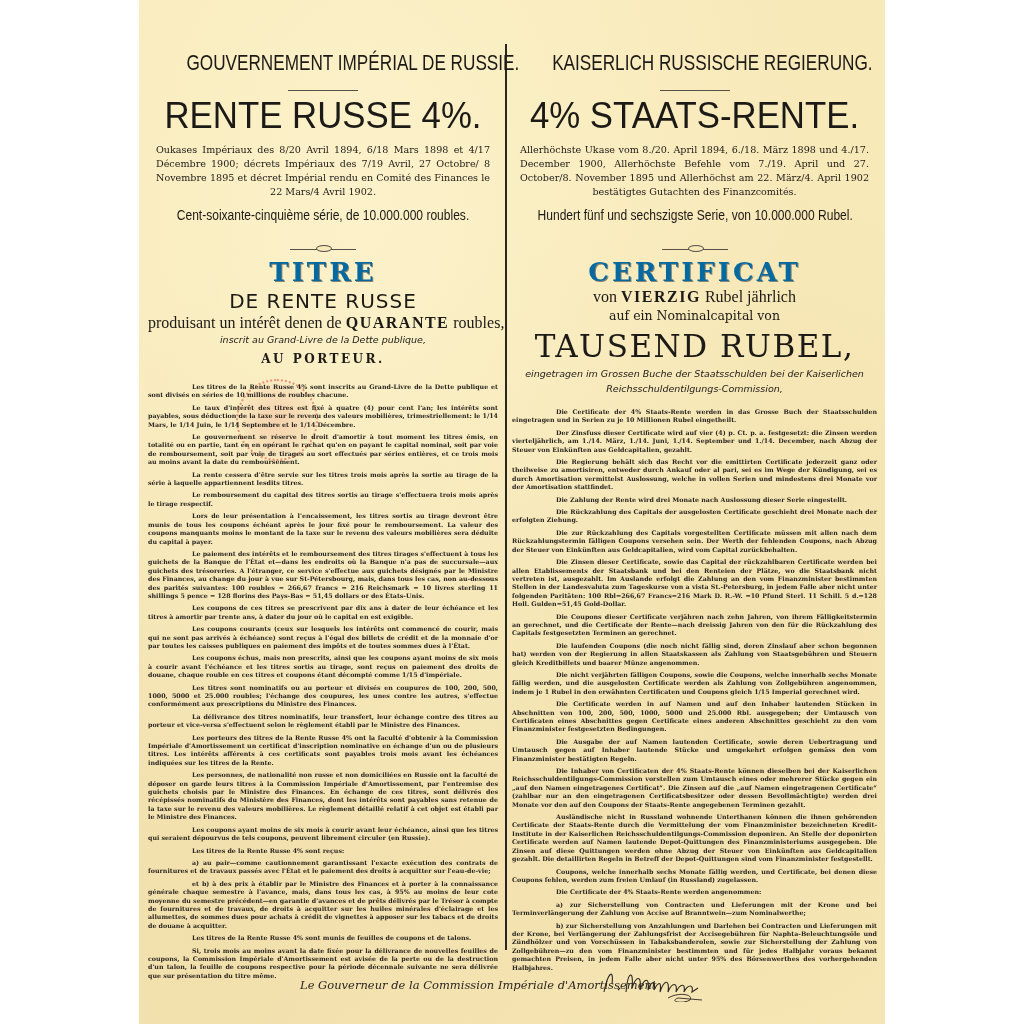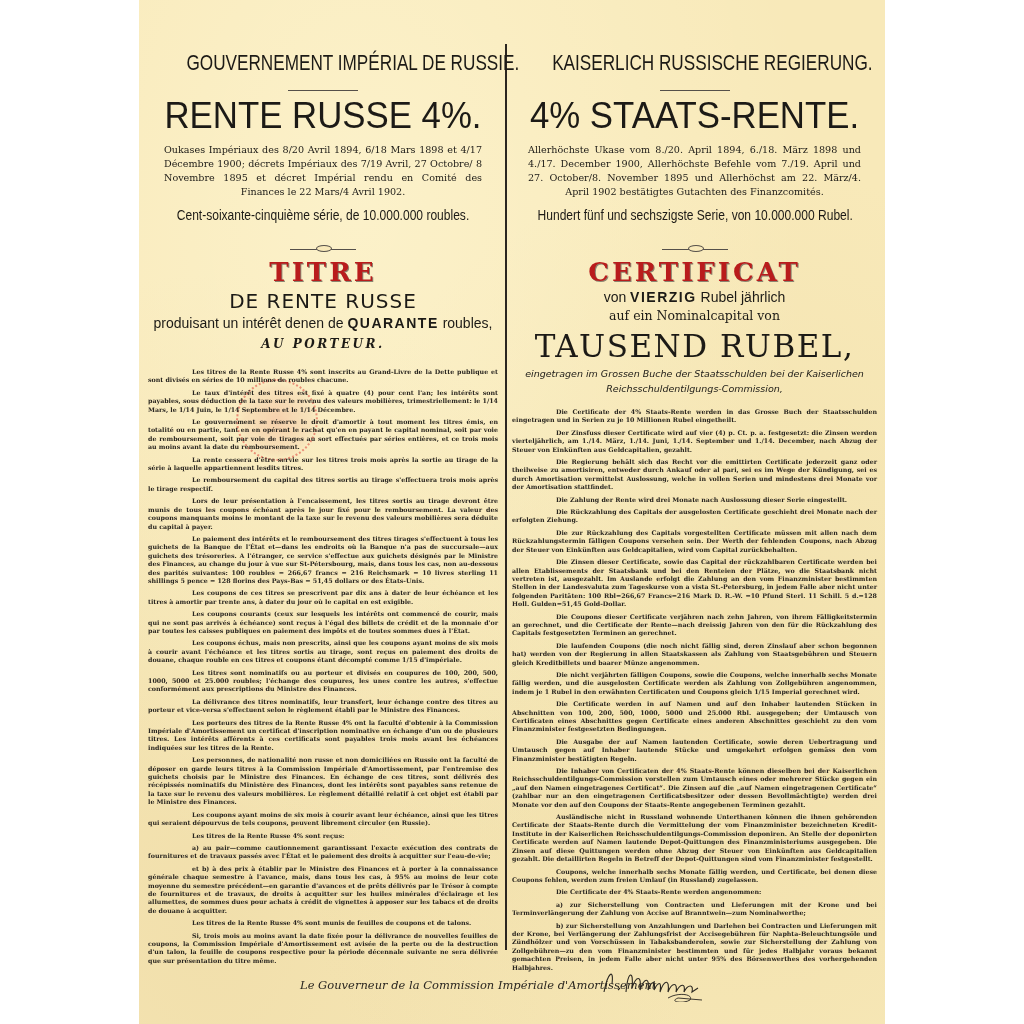--- a/index.html
+++ b/index.html
@@ -7,32 +7,32 @@
   .paper{position:absolute;left:139px;top:0;width:746px;height:1024px;background:#f8e9b9;
     background-image:radial-gradient(ellipse at 30% 20%,rgba(255,248,215,.55),rgba(0,0,0,0) 60%),radial-gradient(ellipse at 80% 70%,rgba(230,210,150,.35),rgba(0,0,0,0) 55%),radial-gradient(ellipse at 10% 90%,rgba(225,200,140,.3),rgba(0,0,0,0) 50%);}
   .divider{position:absolute;left:505px;top:44px;width:1.5px;height:906px;background:#2b2620;}
   .col{position:absolute;top:44px;}
   .col.fr{left:148px;width:350px;}
   .col.de{left:512px;width:365px;}
   .center{text-align:center;}
   .gov{font-family:"Liberation Sans Narrow","Liberation Sans",sans-serif;font-size:22px;letter-spacing:0;transform:scaleX(.78);transform-origin:center;white-space:nowrap;height:30px;line-height:30px;margin-top:4px;font-weight:normal;}
   .squig{width:70px;height:6px;margin:6px auto 4px;border-bottom:1px solid #55504a;}
   .rente{font-family:"Liberation Sans",sans-serif;font-size:37px;line-height:42px;margin-top:2px;font-weight:normal;transform:scaleX(.94);}
-  .decree{font-family:"DejaVu Serif",serif;font-size:9.6px;line-height:14px;margin:6px 16px 0;text-align:justify;text-align-last:center;}
+  .decree{font-family:"DejaVu Serif",serif;font-size:9.6px;line-height:14px;margin:6px 8px 0;text-align:justify;text-align-last:center;}
   .serie{font-family:"Liberation Sans Narrow","Liberation Sans",sans-serif;font-size:14px;margin-top:8px;white-space:nowrap;transform:scaleX(.86);}
   .orn{width:66px;height:6px;margin:20px auto 6px;border-bottom:1px solid #55504a;position:relative;}
   .orn:after{content:"";position:absolute;left:26px;top:2px;width:14px;height:5px;border-radius:50%;border:1px solid #55504a;background:#f8e9b9;}
-  .titre{font-family:"DejaVu Serif",serif;font-weight:bold;font-size:26px;letter-spacing:3px;line-height:32px;color:#b91c1c;text-shadow:1px 1px 0 #8c8470;}
+  .titre{font-family:"DejaVu Serif",serif;font-weight:bold;font-size:26px;letter-spacing:3px;line-height:32px;color:#0369a1;text-shadow:1px 1px 0 #8c8470;}
   .sub1{font-family:"DejaVu Sans",sans-serif;font-size:20px;letter-spacing:1px;line-height:26px;}
   .small1{font-family:"DejaVu Serif",serif;font-size:12.5px;line-height:20px;}
   .big{font-family:"DejaVu Serif",serif;font-size:31px;line-height:40px;letter-spacing:1.5px;white-space:nowrap;}
-  .prod{font-family:Liberation Sans, sans-serif;font-size:14px;line-height:18px;white-space:nowrap;}
+  .prod{font-family:Liberation Serif, serif;font-size:16px;line-height:18px;white-space:nowrap;}
   .prod b{letter-spacing:1.5px;}
   .ital{font-family:"DejaVu Sans",sans-serif;font-style:italic;font-size:9.5px;line-height:15px;}
-  .porteur{font-family:"DejaVu Serif",serif;font-style:italic;font-weight:bold;font-size:12px;letter-spacing:2.5px;line-height:24px;}
+  .porteur{font-family:"DejaVu Serif",serif;font-weight:bold;font-size:12px;letter-spacing:2.5px;line-height:24px;}
   .body{margin-top:12px;font-family:"DejaVu Serif",serif;font-weight:bold;font-size:6.3px;line-height:8.4px;color:#2a2620;text-align:justify;}
   .body p{margin:0 0 4px 0;text-indent:44px;}
   .stamp{position:absolute;left:236px;top:379px;width:78px;height:78px;border-radius:50%;
     border:2px dotted rgba(220,70,60,.55);background:radial-gradient(circle,rgba(230,110,100,.22),rgba(230,110,100,.08) 60%,rgba(0,0,0,0) 72%);}
   .sig-line{position:absolute;left:300px;top:978px;width:480px;font-family:"DejaVu Serif",serif;font-style:italic;font-size:11.5px;color:#2a2620;white-space:nowrap;}
   .signature{position:absolute;left:598px;top:962px;width:120px;height:40px;}
 </style>
 </head>
 <body>
 
@@ -47,20 +47,21 @@
   <div class="decree">Oukases Impériaux des 8/20 Avril 1894, 6/18 Mars 1898 et 4/17 Décembre 1900; décrets Impériaux des 7/19 Avril, 27 Octobre/ 8 Novembre 1895 et décret Impérial rendu en Comité des Finances le 22 Mars/4 Avril 1902.</div>
   <div class="serie">Cent-soixante-cinquième série, de 10.000.000 roubles.</div>
   <div class="orn"></div>
   <div class="titre">TITRE</div>
   <div class="sub1">DE RENTE RUSSE</div>
   <div class="prod">
     <span>produisant un intérêt denen de</span>
     <b>QUARANTE</b>
     <span>roubles,</span>
   </div>
+  <div class="ital">inscrit au Grand-Livre de la Dette publique,</div>
   <div class="porteur">AU PORTEUR.</div>
   <div class="body">
     <p>Les titres de la Rente Russe 4% sont inscrits au Grand-Livre de la Dette publique et sont divisés en séries de 10 millions de roubles chacune.</p>
     <p>Le taux d'intérêt des titres est fixé à quatre (4) pour cent l'an; les intérêts sont payables, sous déduction de la taxe sur le revenu des valeurs mobilières, trimestriellement: le 1/14 Mars, le 1/14 Juin, le 1/14 Septembre et le 1/14 Décembre.</p>
     <p>Le gouvernement se réserve le droit d'amortir à tout moment les titres émis, en totalité ou en partie, tant en en opérant le rachat qu'en en payant le capital nominal, soit par voie de remboursement, soit par voie de tirages au sort effectués par séries entières, et ce trois mois au moins avant la date du remboursement.</p>
     <p>La rente cessera d'être servie sur les titres trois mois après la sortie au tirage de la série à laquelle appartiennent lesdits titres.</p>
     <p>Le remboursement du capital des titres sortis au tirage s'effectuera trois mois après le tirage respectif.</p>
     <p>Lors de leur présentation à l'encaissement, les titres sortis au tirage devront être munis de tous les coupons échéant après le jour fixé pour le remboursement. La valeur des coupons manquants moins le montant de la taxe sur le revenu des valeurs mobilières sera déduite du capital à payer.</p>
     <p>Le paiement des intérêts et le remboursement des titres tirages s'effectuent à tous les guichets de la Banque de l'État et—dans les endroits où la Banque n'a pas de succursale—aux guichets des trésoreries. A l'étranger, ce service s'effectue aux guichets désignés par le Ministre des Finances, au change du jour à vue sur St-Pétersbourg, mais, dans tous les cas, non au-dessous des parités suivantes: 100 roubles = 266,67 francs = 216 Reichsmark = 10 livres sterling 11 shillings 5 pence = 128 florins des Pays-Bas = 51,45 dollars or des États-Unis.</p>
     <p>Les coupons de ces titres se prescrivent par dix ans à dater de leur échéance et les titres à amortir par trente ans, à dater du jour où le capital en est exigible.</p>

